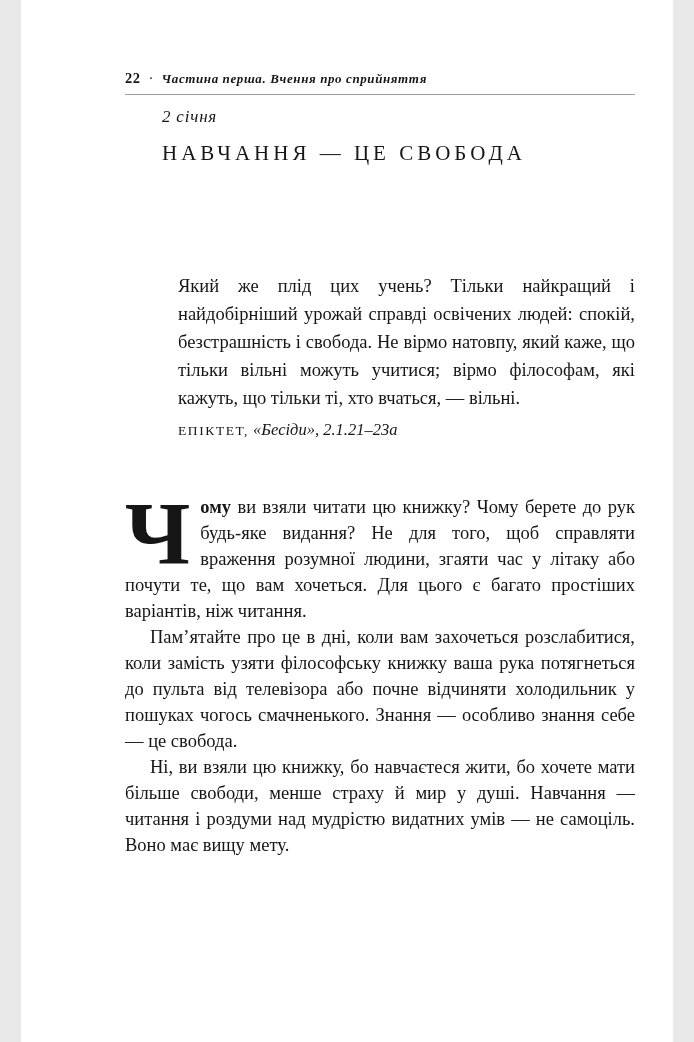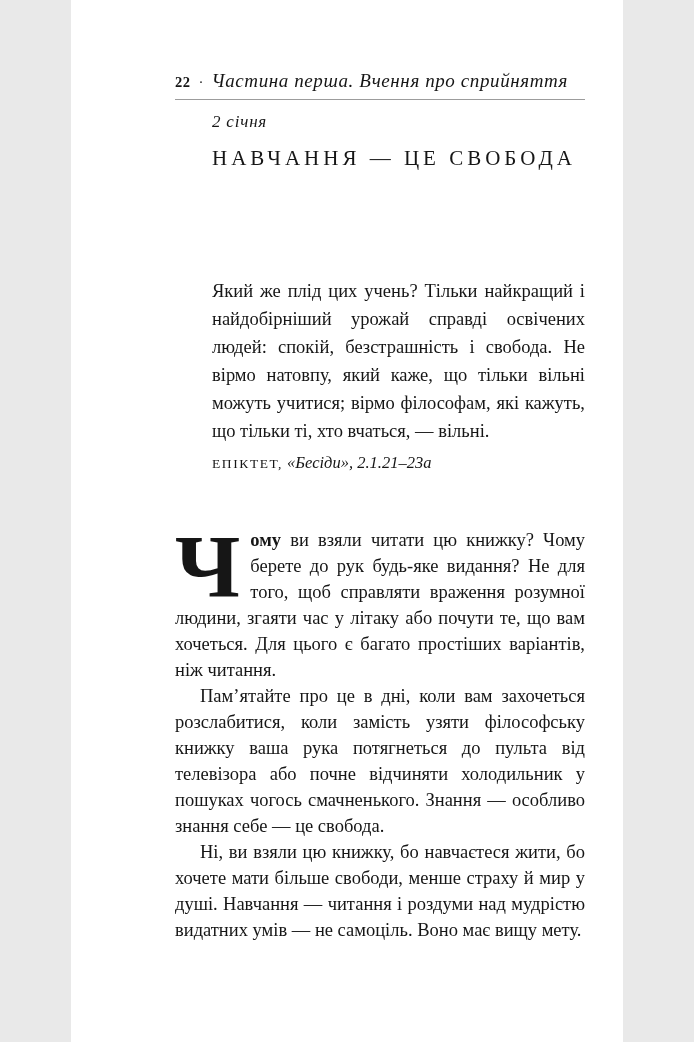--- a/index.html
+++ b/index.html
@@ -3,21 +3,21 @@
 <meta charset="utf-8">
 <style>
   * { margin: 0; padding: 0; box-sizing: border-box; }
 
   html, body {
     background: #e9e9e9;
   }
 
   .page {
     position: relative;
-    width: 552px;
+    width: 652px;
     height: 1042px;
     margin: 0 auto;
     background: #ffffff;
     color: #161616;
     font-family: "Liberation Serif", "DejaVu Serif", serif;
     padding: 70px 38px 0 104px;
     overflow: hidden;
   }
 
   
@@ -32,22 +32,23 @@
     font-weight: 700;
     font-size: 14.5px;
     letter-spacing: 0.5px;
   }
   .head-sep {
     font-size: 15px;
     color: #2a2a2a;
   }
   .running-title {
     font-style: italic;
-    font-size: 19px;
+    font-size: 13px;
     letter-spacing: 0.6px;
+    font-weight: bold;
   }
 
   
   .entry-head {
     margin-left: 37px;
     margin-top: 12px;
   }
   .entry-date {
     font-style: italic;
     font-size: 17px;
@@ -56,21 +57,21 @@
   .entry-title {
     margin-top: 13px;
     font-size: 21px;
     font-weight: 400;
     letter-spacing: 4px;
     line-height: 26px;
   }
 
   
   .epigraph {
-    margin-left: 37px;
+    margin-left: 53px;
     margin-top: 106px;
   }
   .epigraph-text {
     font-size: 18.5px;
     line-height: 28px;
     text-align: justify;
     text-justify: inter-word;
   }
   .attribution {
     margin-top: 7px;

